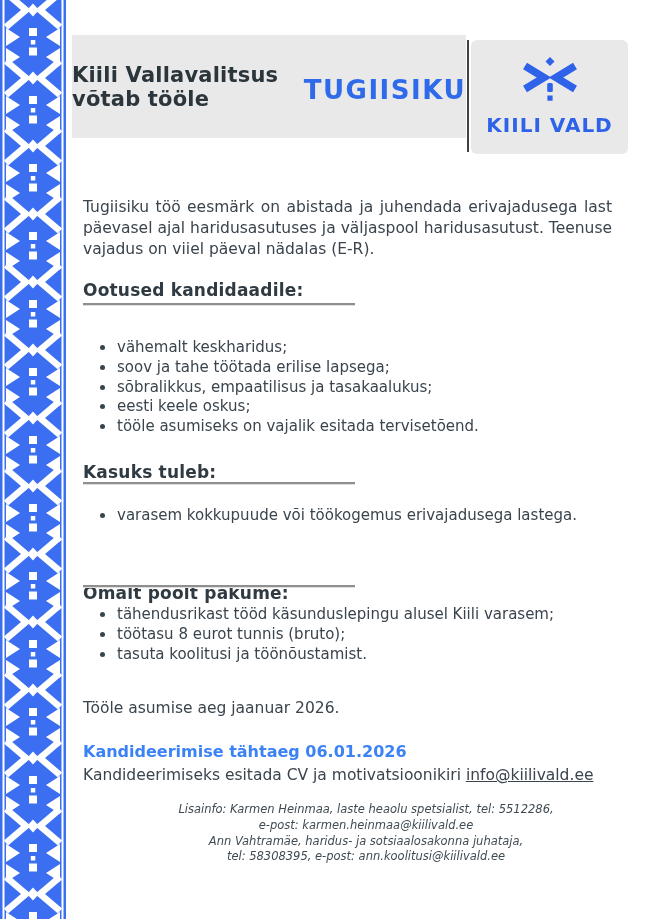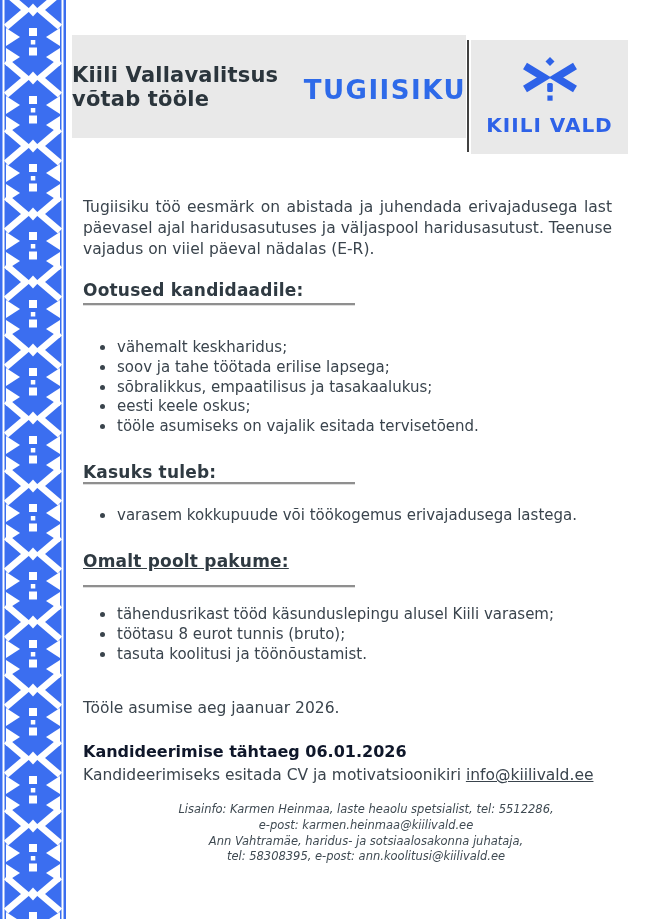--- a/index.html
+++ b/index.html
@@ -16,42 +16,42 @@
     align-items:center; justify-content:center;
   }
   .title-line1 { font-size:21px; font-weight:bold; color:#2b353c; letter-spacing:0.2px; }
   .title-line2 { font-size:26px; font-weight:bold; color:#2e6ae9; letter-spacing:1.5px; margin-top:7px; }
 
   .header-divider { position:absolute; left:467px; top:40px; width:2px; height:112px; background:#414141; }
 
   .logo-box {
     position:absolute; left:471px; top:40px; width:157px; height:114px;
     background:#e9e9e9; display:flex; flex-direction:column;
-    align-items:center; justify-content:center;
+    align-items:center; justify-content:center;border-radius:6px;
   }
   .logo-text { font-size:20px; font-weight:bold; color:#2e62e8; letter-spacing:1px; margin-top:4px; }
 
   .intro {
     position:absolute; left:83px; top:181px; width:529px;
     font-size:15.5px; line-height:21px; text-align:justify;
   }
 
   .sec-h { position:absolute; left:83px; font-size:17px; font-weight:bold; color:#2f3a42; letter-spacing:0.2px; }
   .rule  { position:absolute; left:83px; width:272px; height:0;
            border-top:2px solid #8f8f8f; border-bottom:1px solid #dedede; }
   .blist { position:absolute; left:99px; margin:0; padding-left:17px;
            font-size:15px; line-height:19.8px; }
   .blist li { padding-left:1px; }
 
   .sec1-h { top:280px; } .rule1 { top:303px; } .ul1 { top:338px; }
   .sec2-h { top:462px; } .rule2 { top:482px; } .ul2 { top:506px; }
-  .sec3-h { top:551px;text-decoration:underline; } .rule3 { top:585px; } .ul3 { top:605px; }
+  .sec3-h { top:583px; } .rule3 { top:585px; } .ul3 { top:605px; }
 
   .start-date { position:absolute; left:83px; top:699px; font-size:15.5px; }
-  .deadline   { position:absolute; left:83px; top:742px; font-size:16px; font-weight:bold; color:#0f172a; }
+  .deadline   { position:absolute; left:83px; top:742px; font-size:16px; font-weight:bold; color:#3b82f6; }
   .apply      { position:absolute; left:83px; top:766px; font-size:15.5px;text-align:right; }
   .apply a    { color:#3a444d; text-decoration:underline; }
 
   .footer {
     position:absolute; left:66px; top:802px; width:584px; text-align:center;
     font-size:11.5px; font-style:italic; line-height:15.8px; color:#3f4a52;padding-left:8px;
   }
 </style>
 </head>
 <body>

